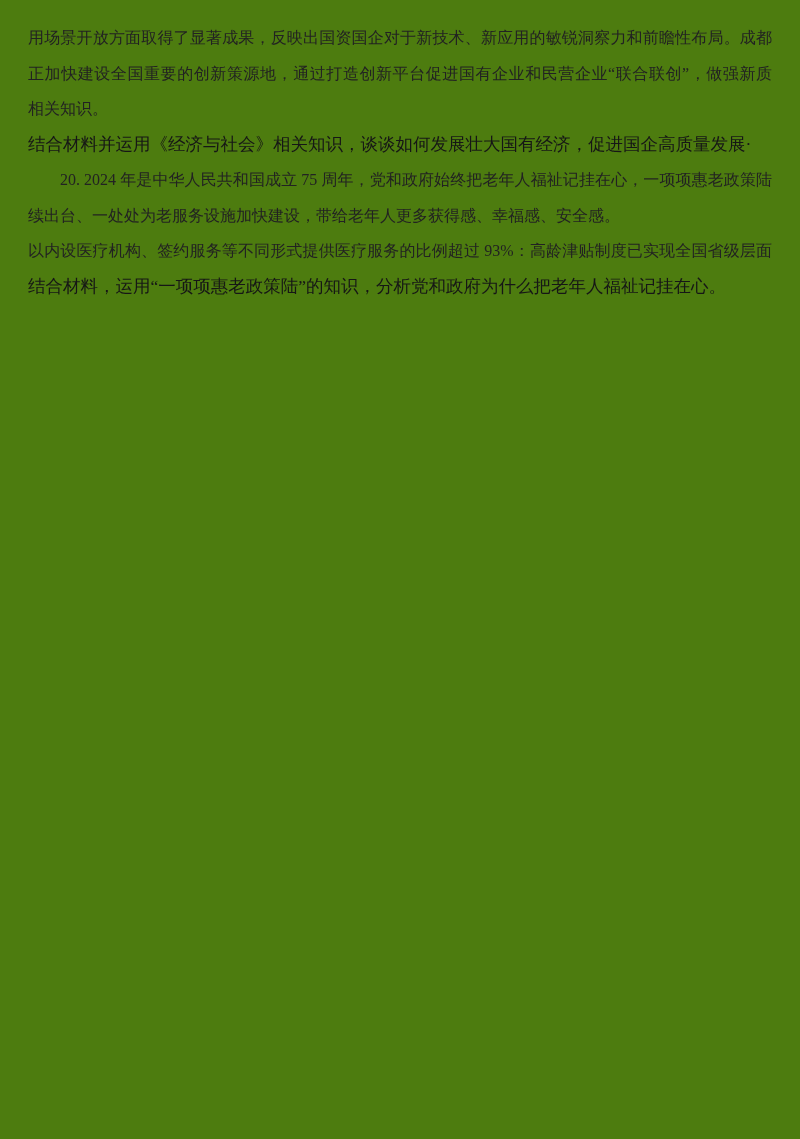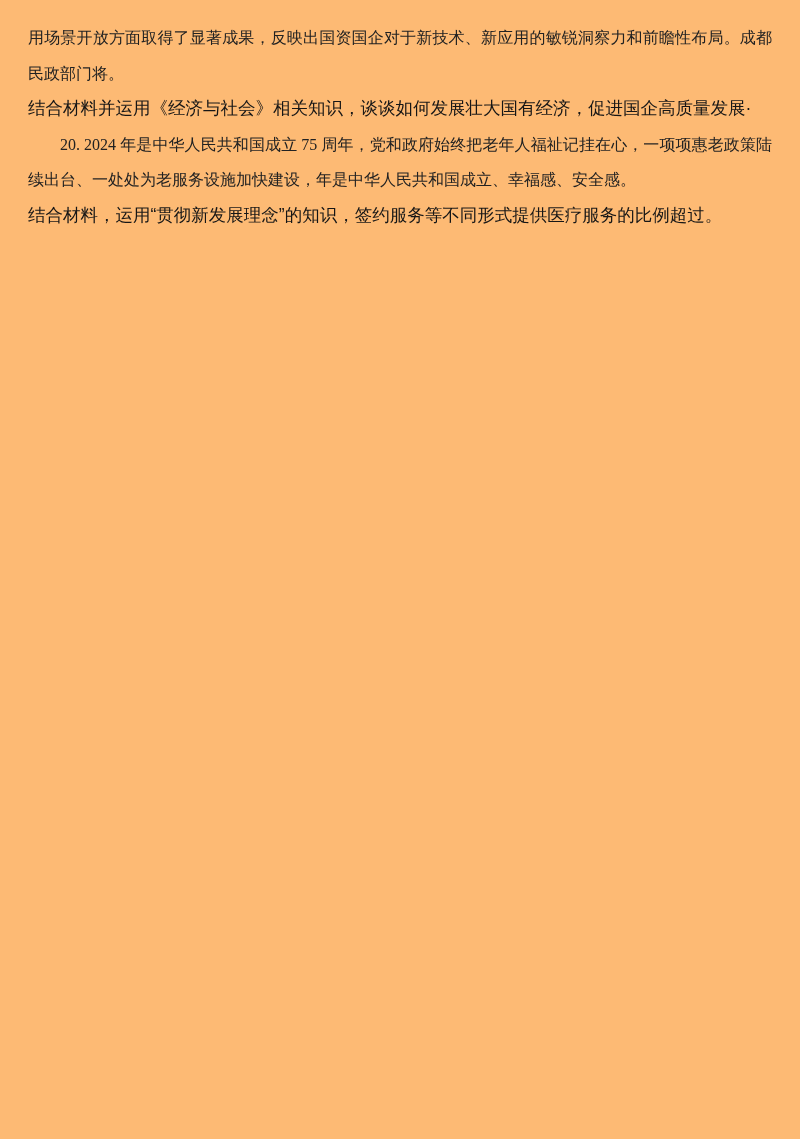--- a/index.html
+++ b/index.html
@@ -4,21 +4,21 @@
 <style>
   html, body {
     margin: 0;
     padding: 0;
     background: #ffffff;
   }
   .page {
     position: relative;
     width: 800px;
     height: 1139px;
-    background: #fdba74;
+    background: #4d7c0f;
     overflow: hidden;
   }
   .textblock {
     position: absolute;
     left: 28px;
     top: 20px;
     width: 744px;
   }
   .line {
     height: 35.5px;
@@ -26,21 +26,21 @@
     overflow: hidden;
   }
   
   .kai {
     font-family: "Liberation Serif", "DejaVu Serif", serif;
     font-size: 16px;
     color: #222222;
   }
   
   .hei {
-    font-family: Liberation Sans, sans-serif;
+    font-family: Liberation Serif, serif;
     font-size: 17.5px;
     color: #161616;
   }
   
   .just {
     text-align: justify;
     text-align-last: justify;
     text-justify: inter-character;
   }
   
@@ -49,25 +49,27 @@
     font-family: Liberation Serif, serif;
   }
 </style>
 </head>
 <body>
 
 <div class="page">
   <div class="textblock">
 
     <div class="line kai just">用场景开放方面取得了显著成果，反映出国资国企对于新技术、新应用的敏锐洞察力和前瞻性布局。成都</div>
-    <div class="line kai">民政部门将。</div>
+    <div class="line kai just">正加快建设全国重要的创新策源地，通过打造创新平台促进国有企业和民营企业“联合联创”，做强新质</div>
+    <div class="line kai">相关知识。</div>
 
     <div class="line hei">结合材料并运用《经济与社会》相关知识，谈谈如何发展壮大国有经济，促进国企高质量发展·</div>
 
     <div class="line kai just ind">20. 2024 年是中华人民共和国成立 75 周年，党和政府始终把老年人福祉记挂在心，一项项惠老政策陆</div>
-    <div class="line kai">续出台、一处处为老服务设施加快建设，年是中华人民共和国成立、幸福感、安全感。</div>
+    <div class="line kai">续出台、一处处为老服务设施加快建设，带给老年人更多获得感、幸福感、安全感。</div>
+
+    <div class="line kai just">以内设医疗机构、签约服务等不同形式提供医疗服务的比例超过 93%：高龄津贴制度已实现全国省级层面</div>
 
 
-
-    <div class="line hei">结合材料，运用“贯彻新发展理念”的知识，签约服务等不同形式提供医疗服务的比例超过。</div>
+    <div class="line hei">结合材料，运用“一项项惠老政策陆”的知识，分析党和政府为什么把老年人福祉记挂在心。</div>
 
   </div>
 </div>
 
 </body></html>

